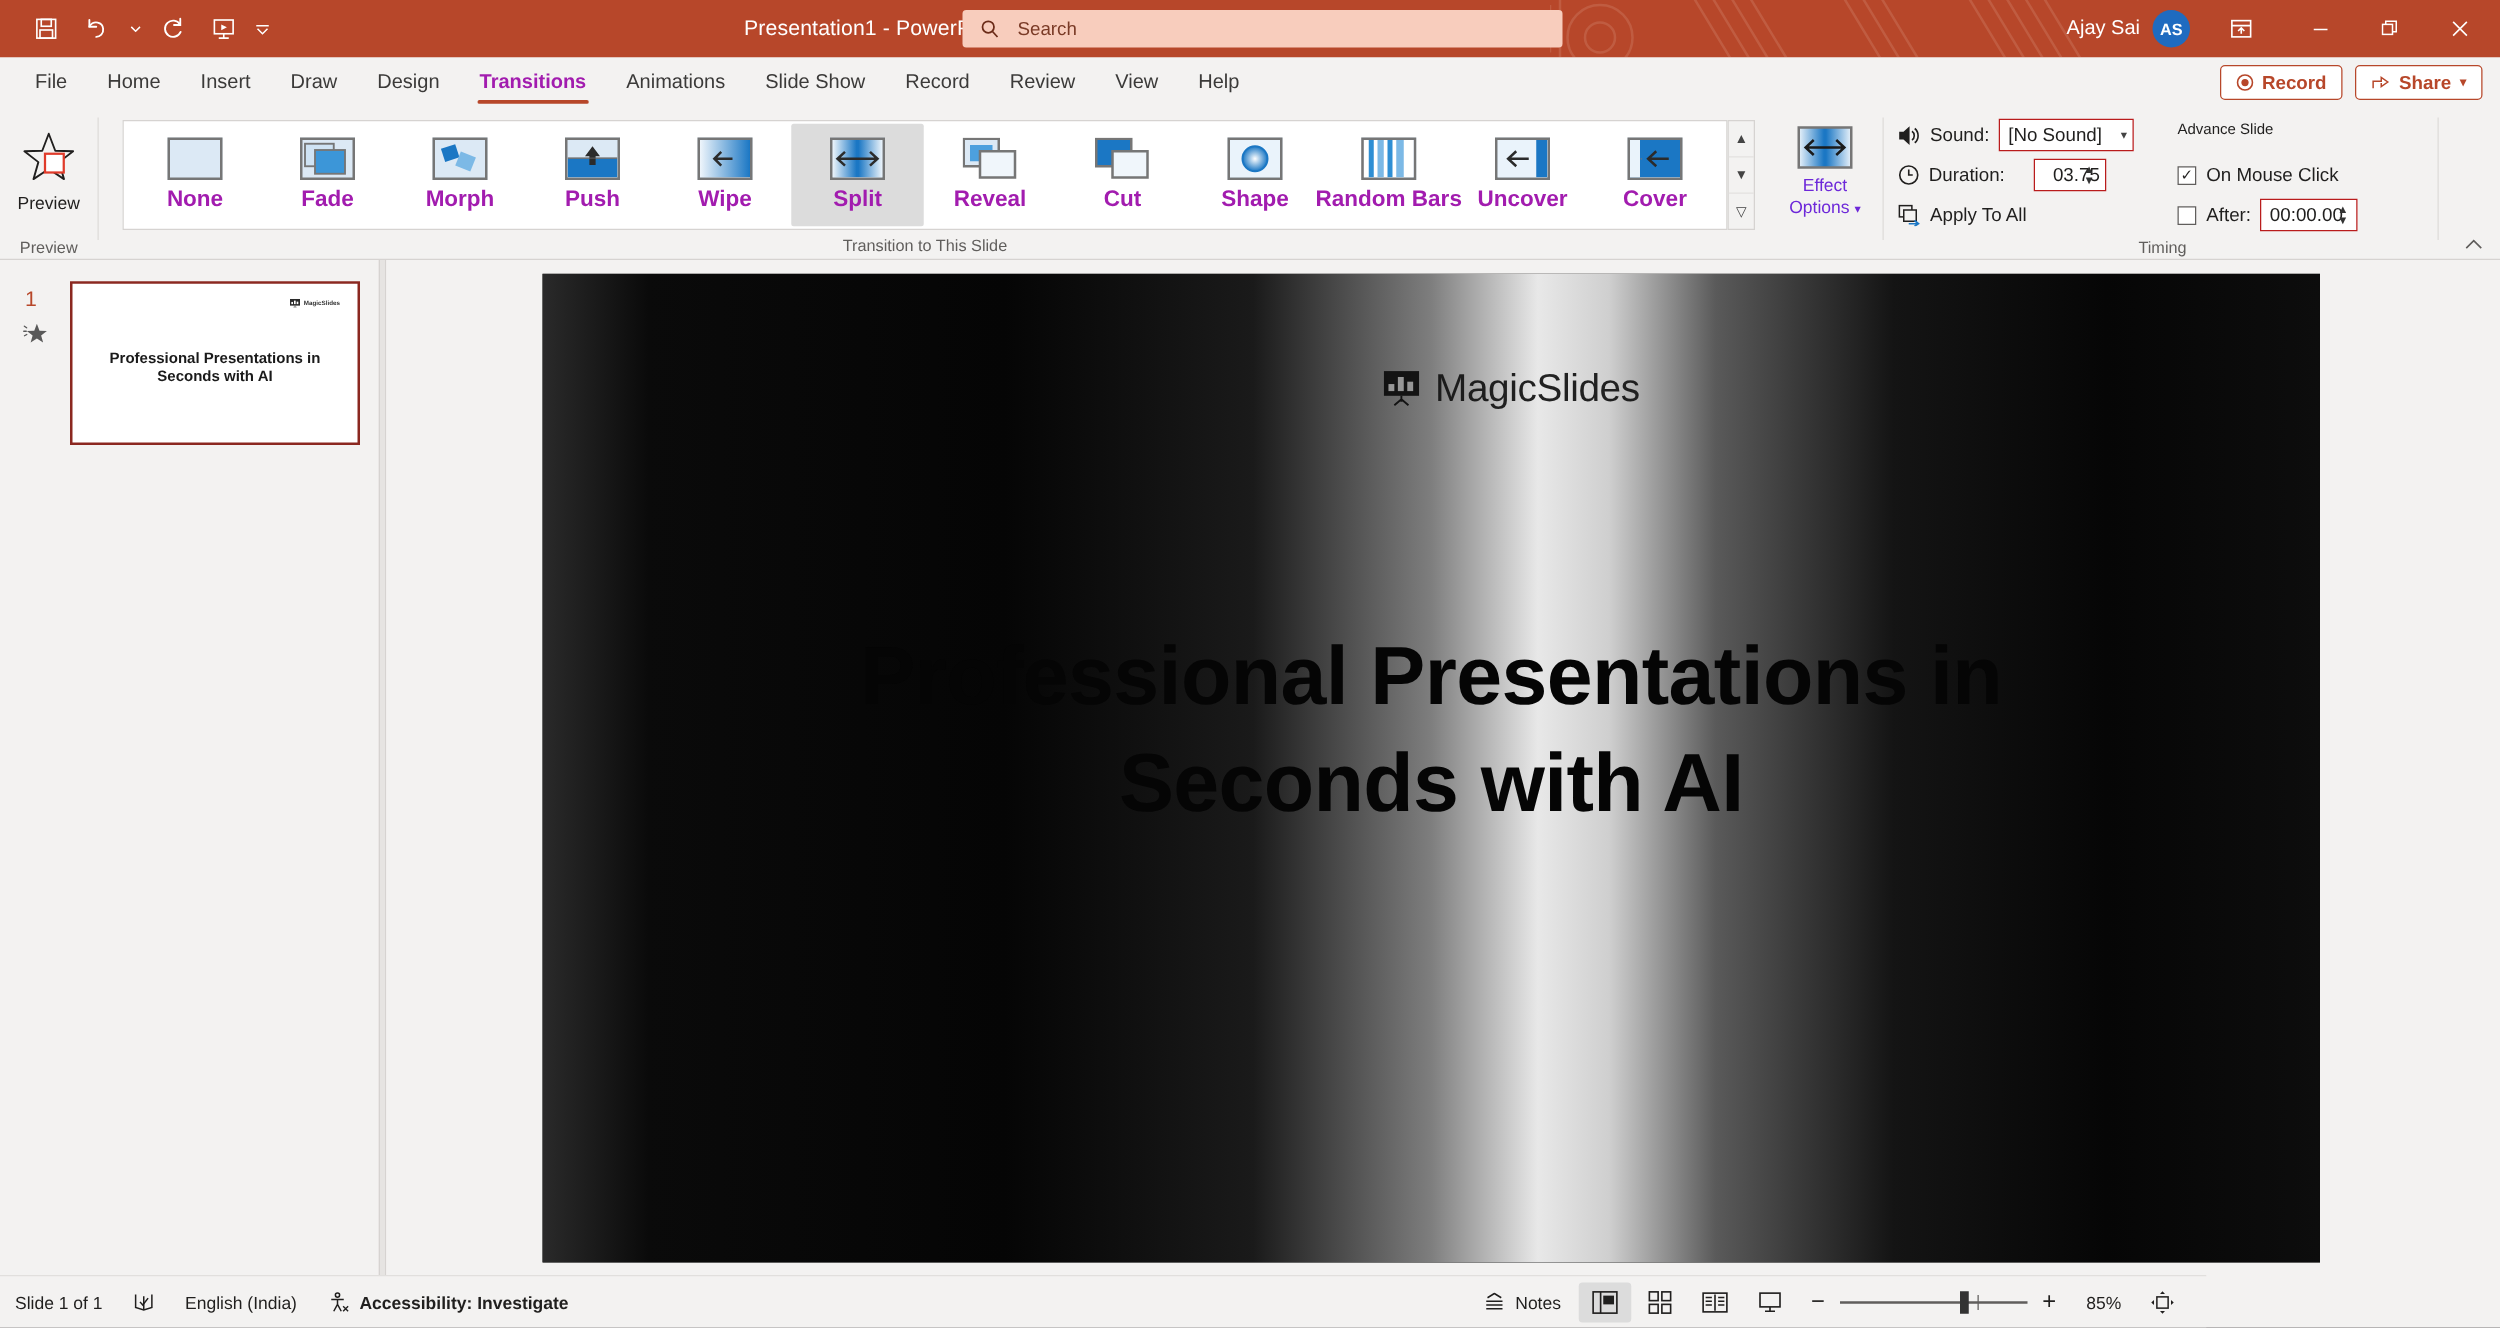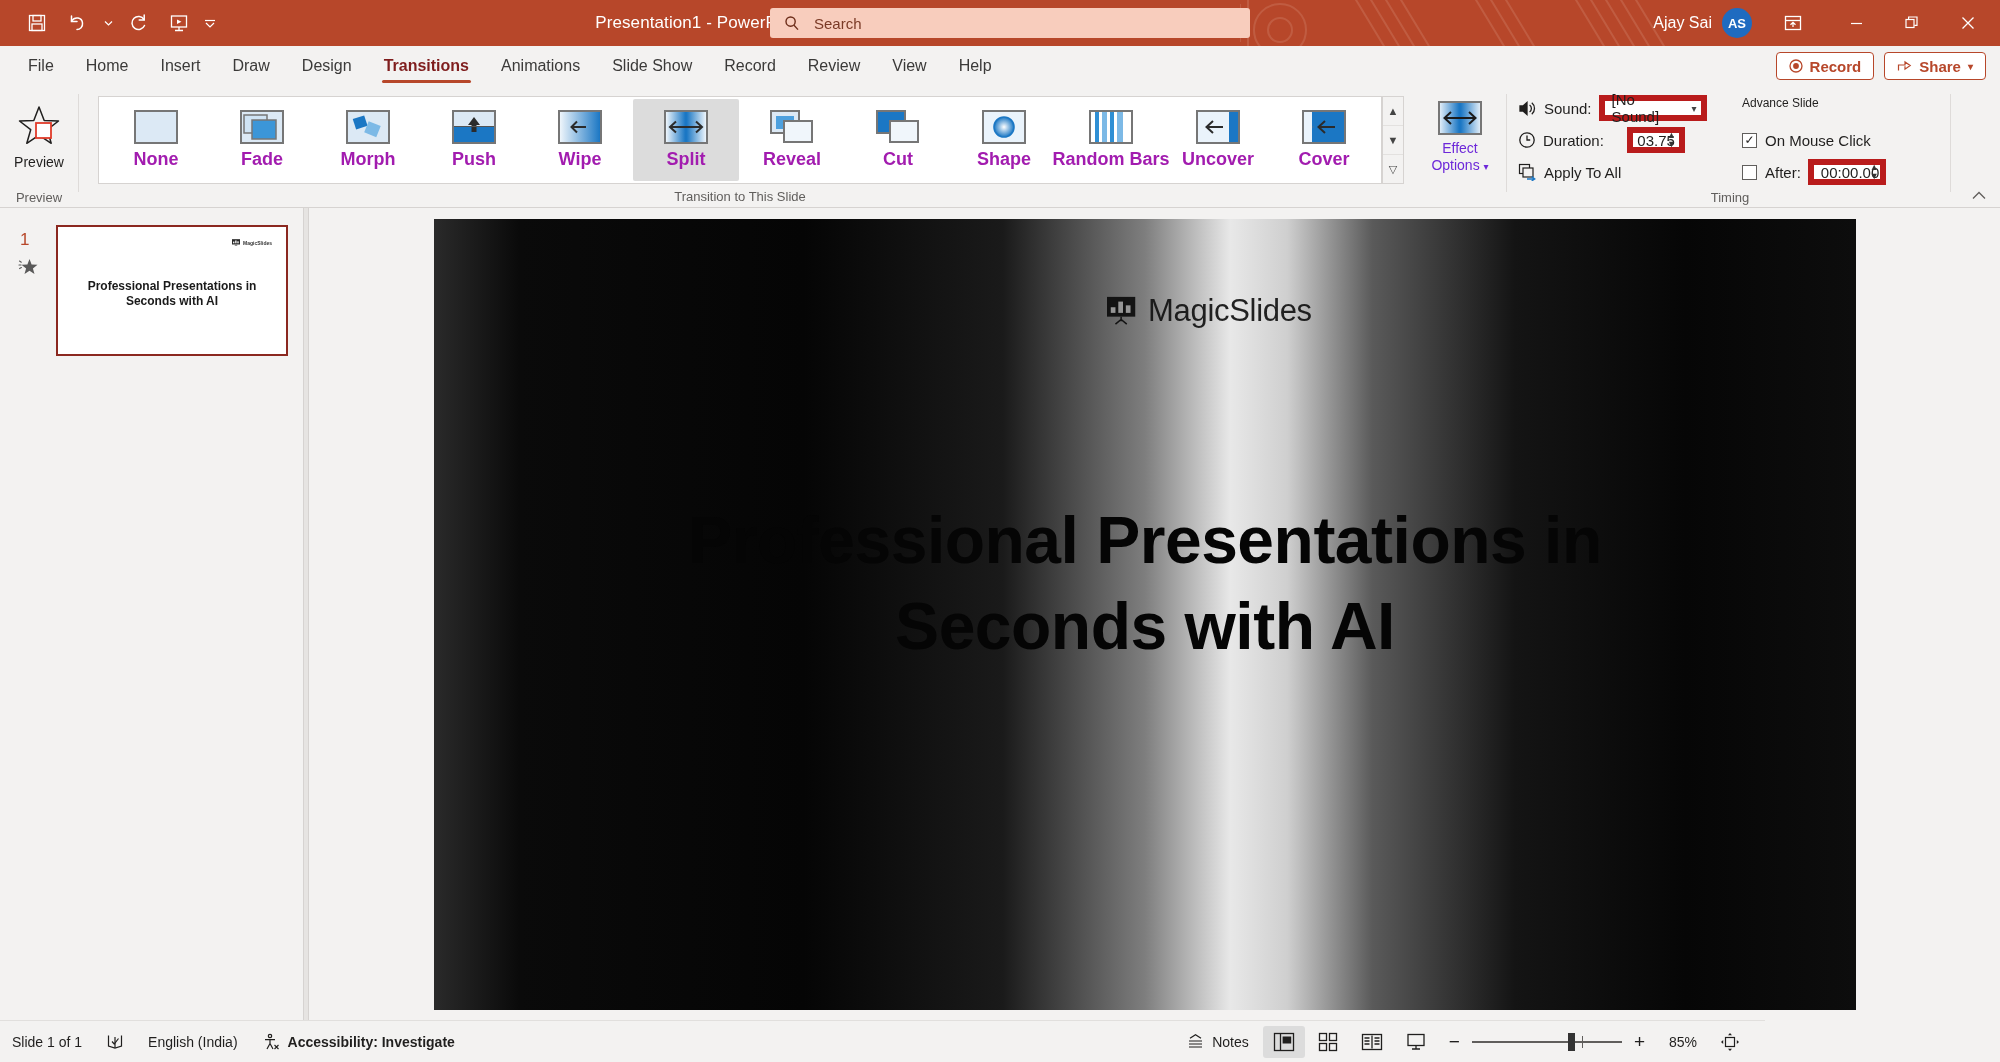--- a/index.html
+++ b/index.html
@@ -68,21 +68,21 @@
 
   
   .tabstrip {
     position:absolute; left:0; top:46px; width:2000px; height:40px;
     background:#f3f2f1; display:flex; align-items:center; padding-left:12px;
   }
   .tab {
     height:40px; padding:0 16px; display:flex; align-items:center;
     font-size:16px; color:#3b3a39; position:relative; white-space:nowrap;
   }
-  .tab.active { color:#7f1d1d; font-weight:600; }
+  .tab.active { color:#a21caf; font-weight:600; }
   .tab.active::after {
     content:""; position:absolute; left:14px; right:14px; bottom:3px; height:3px;
     background:#b7472a; border-radius:2px;
   }
   .ribbon-right-btns {
     position:absolute; right:14px; top:46px; height:40px;
     display:flex; align-items:center; gap:10px;
   }
   .pill {
     height:28px; border:1px solid #b7472a; border-radius:4px;
@@ -142,21 +142,21 @@
     position:absolute; left:6px; top:8px; width:88px; height:98px;
     display:flex; flex-direction:column; align-items:center; padding-top:6px;
     border-radius:3px;
   }
   .effect-btn .lbl { font-size:14px; color:#6d28d9; line-height:17px; text-align:center; margin-top:4px;}
 
   
   .timing-grp { left:1510px; width:440px; }
   .tim-row { position:absolute; left:8px; display:flex; align-items:center; height:28px; font-size:15px; color:#201f1e; }
   .combo {
-    height:26px; border:6px solid #b91c1c; background:#fff;
+    height:26px; border:1px solid #b91c1c; background:#fff;
     display:flex; align-items:center; padding:0 4px 0 7px; font-size:15px; color:#201f1e;
   }
   .combo .arrow { margin-left:auto; padding-left:8px; font-size:10px; color:#444; }
   .spinner { display:flex; flex-direction:column; justify-content:center; margin-left:2px; }
   .spinner span { font-size:9px; line-height:9px; color:#333; }
   .chk { width:15px; height:15px; border:1px solid #605e5c; background:#fff; display:flex; align-items:center; justify-content:center; font-size:12px; color:#201f1e;}
   .adv-label { position:absolute; left:232px; top:10px; font-size:12px; color:#201f1e; }
 
   .collapse-ribbon {
     position:absolute; right:10px; bottom:2px; font-size:14px; color:#605e5c;

